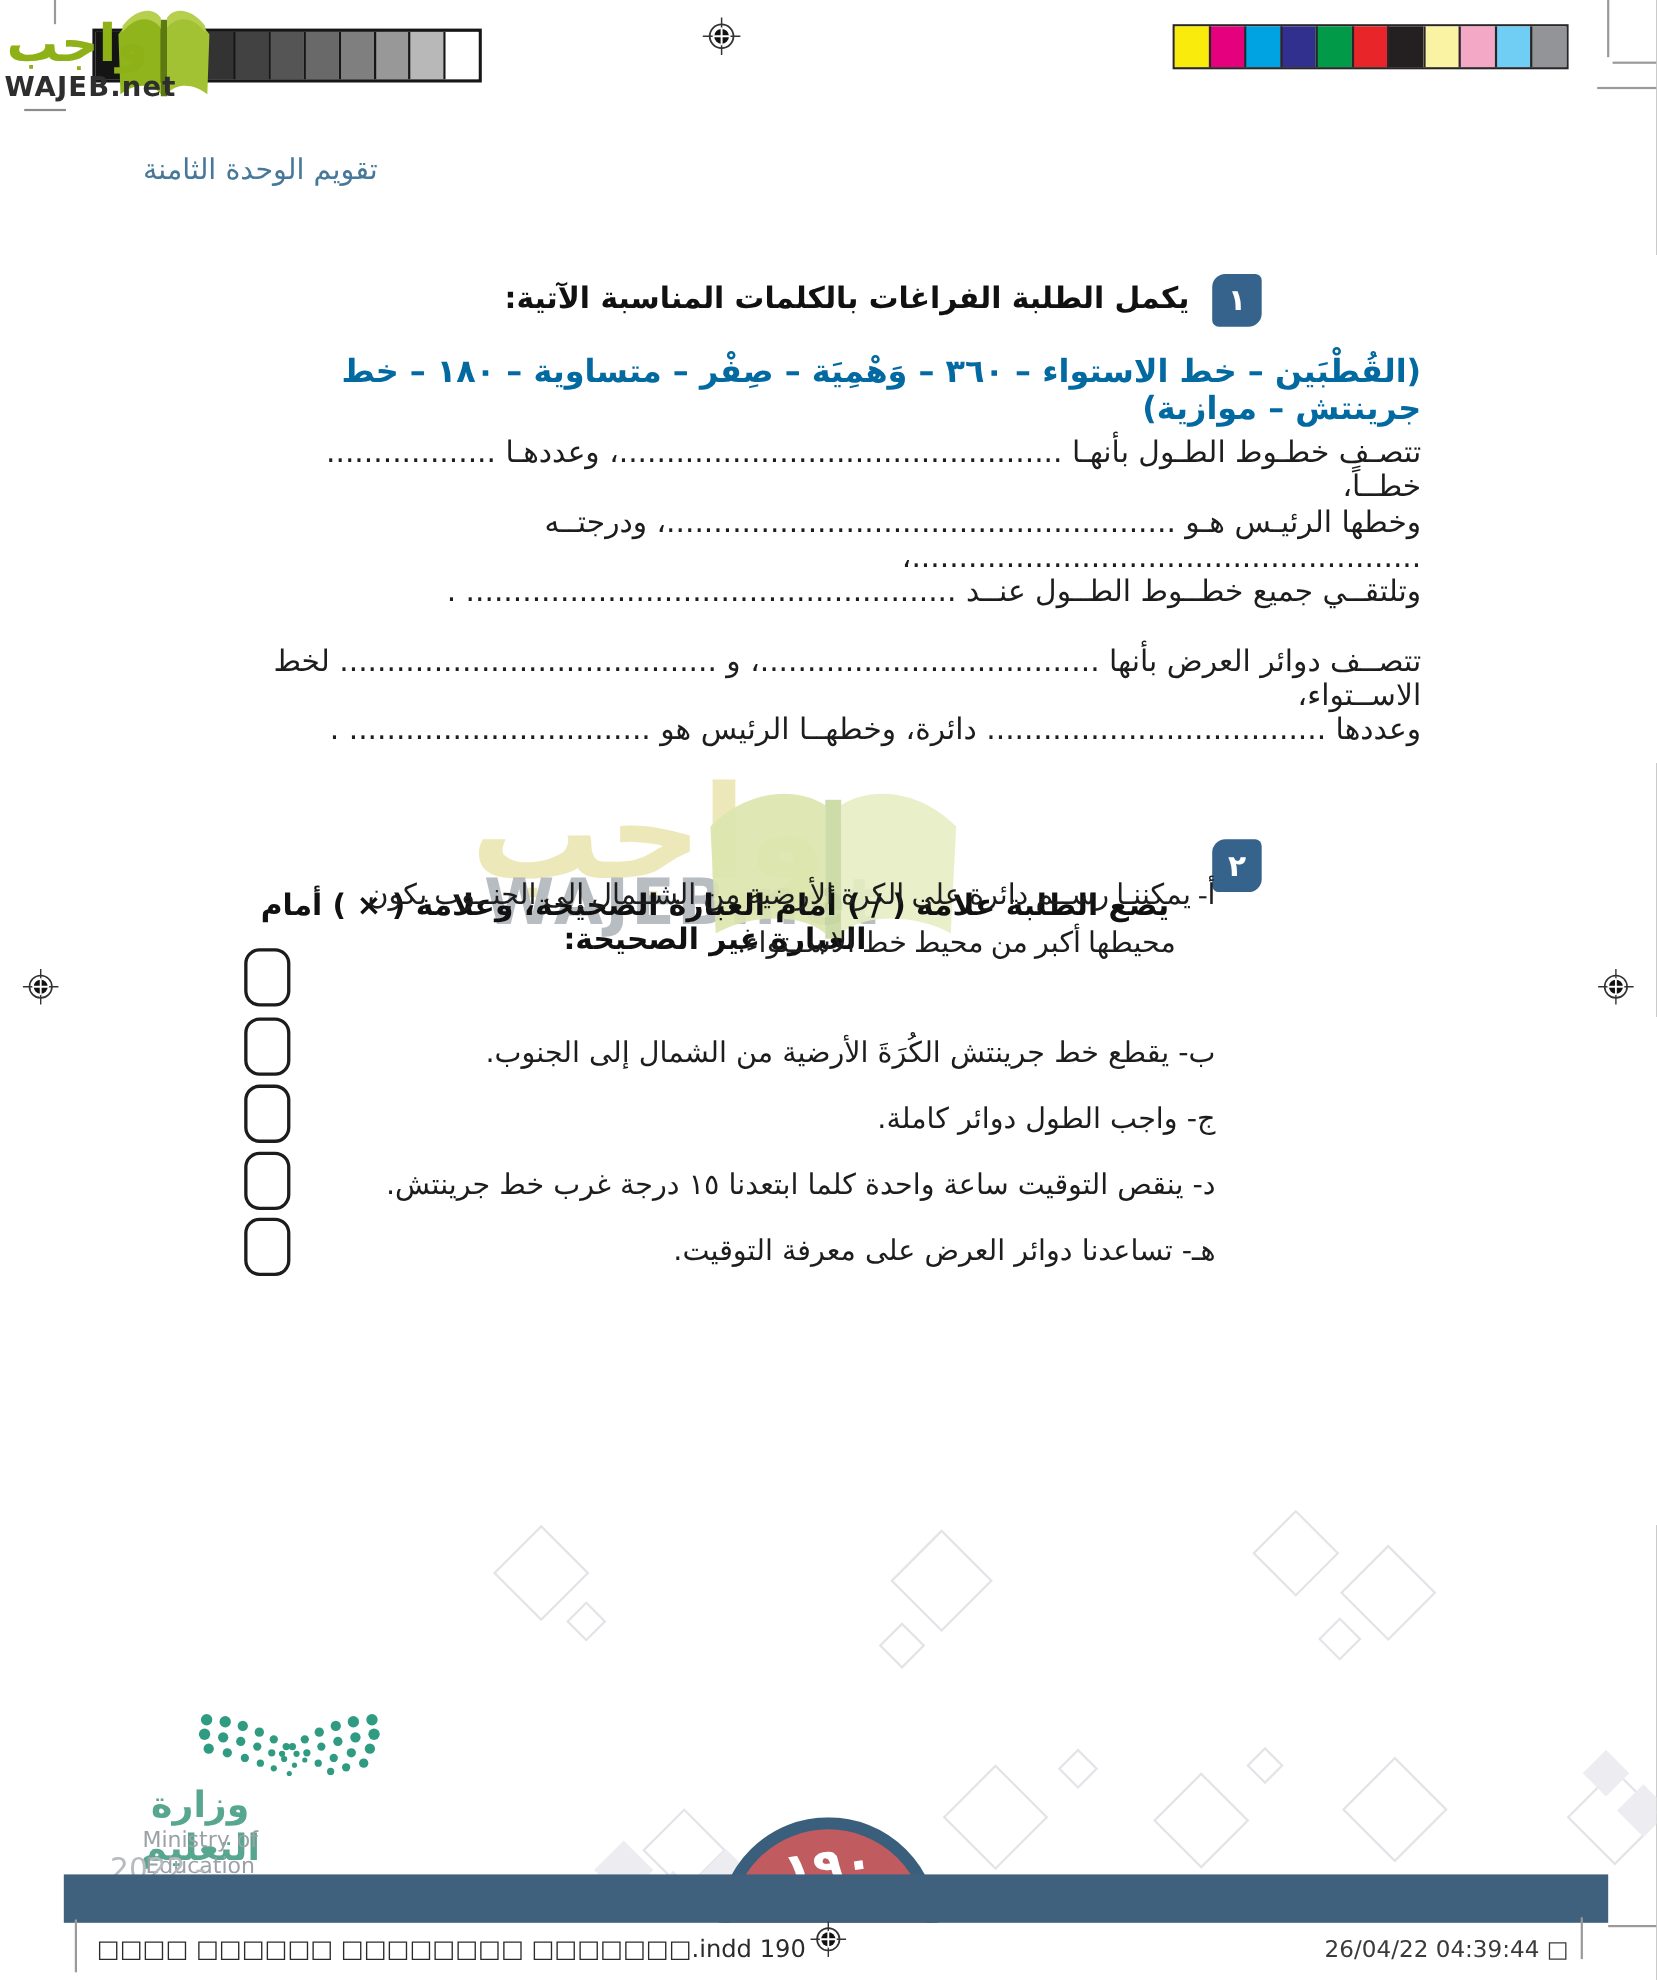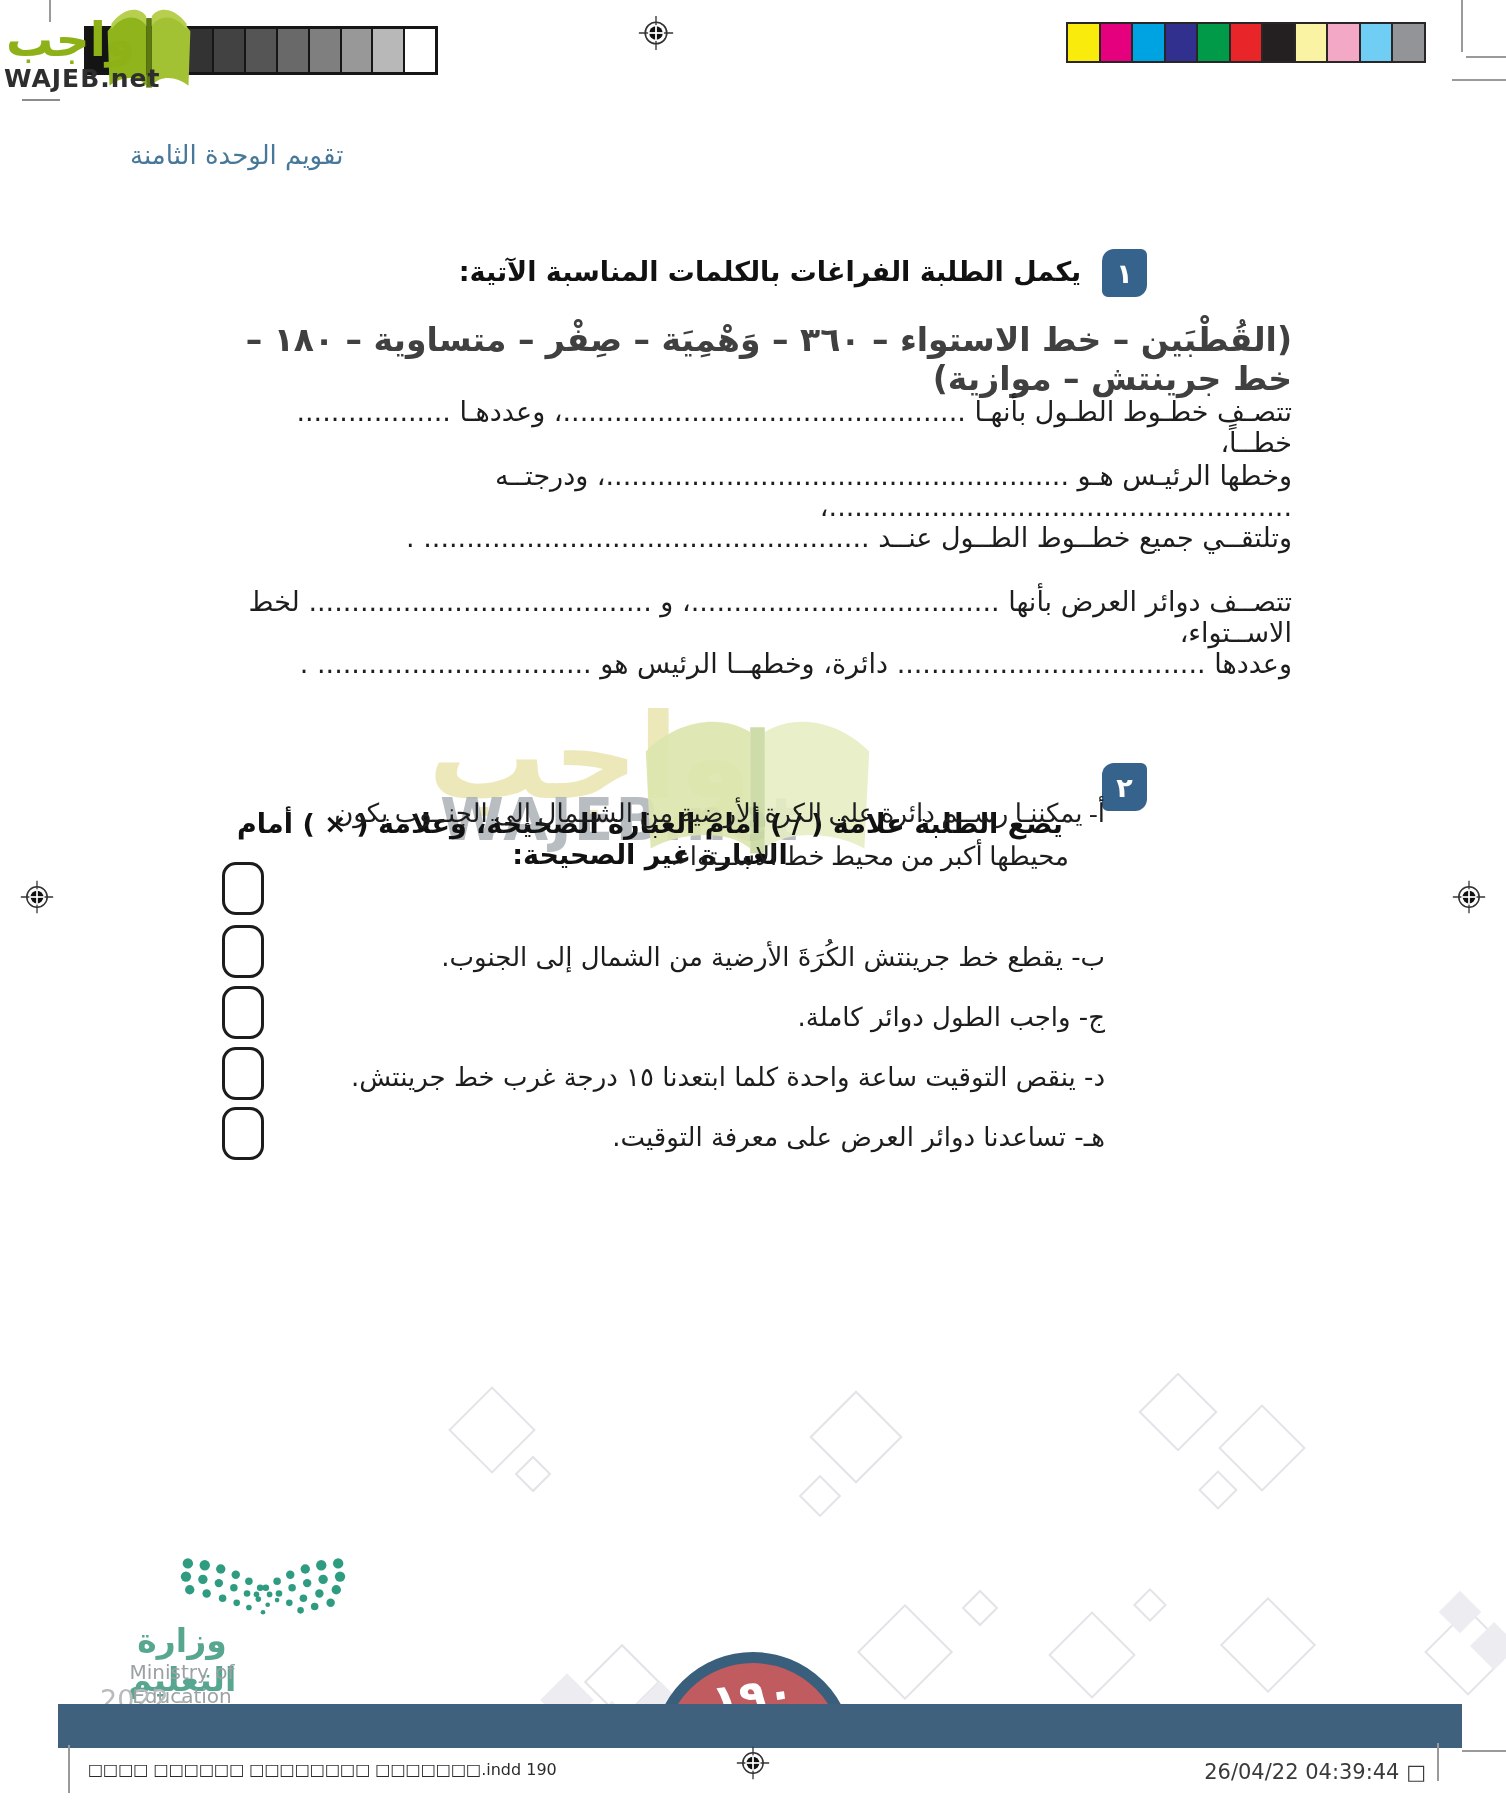--- a/index.html
+++ b/index.html
@@ -35,21 +35,21 @@
     display:flex; align-items:center; justify-content:center; }
   #q1-badge { left:1102px; top:249px; }
   #q2-badge { left:1102px; top:763px; }
 
   .q-prompt { position:absolute; z-index:2; direction:rtl; text-align:center;
     font-size:27px; font-weight:bold; color:#111; }
   #q1-prompt { right:416px; top:256px; width:640px; }
   #q2-prompt { right:416px; top:768px; width:880px;margin-top:40px; }
 
   .word-bank { position:absolute; right:214px; top:320px; width:1054px; z-index:2;
-    direction:rtl; text-align:right; font-size:33px; font-weight:bold; color:#404040; }
+    direction:rtl; text-align:right; font-size:29px; font-weight:bold; color:#0369a1; }
 
   .fill-line { position:absolute; right:214px; width:1054px; z-index:2;
     direction:rtl; text-align:right; font-size:27px; color:#1d1d1d; }
   #fl1 { top:396px; } #fl2 { top:460px; } #fl3 { top:522px; }
   #fl4 { top:586px; } #fl5 { top:648px; }
 
   .stmt { position:absolute; right:401px; width:812px; z-index:2; direction:rtl;
     text-align:right; font-size:26px; color:#1d1d1d; line-height:43px;
     padding-right:36px; text-indent:-36px; }
   #st1 { top:792px;font-family:Liberation Serif, serif; } #st2 { top:936px; } #st3 { top:996px; }
@@ -82,21 +82,21 @@
 
   .page-circle-clip { position:absolute; left:653px; top:1652px; width:200px; height:96px;
     overflow:hidden; z-index:2; }
   .page-circle { position:absolute; left:0; top:0; width:200px; height:200px;
     border-radius:50%; background:#c05b60; border:11px solid #3a5f7d; }
   .page-number { position:absolute; left:0; top:18px; width:200px; text-align:center;
     font-size:45px; font-weight:bold; color:#fff; transform:rotate(-8deg); direction:rtl; }
 
   .footer-bar { position:absolute; left:58px; top:1704px; width:1404px; height:44px;
     background:#40617e; z-index:3; }
-  .footer-left { position:absolute; left:88px; top:1760px; z-index:4; font-size:16px; color:#2b2b2b; }
+  .footer-left { position:absolute; left:88px; top:1760px; z-index:4; font-size:22px; color:#2b2b2b; }
   .footer-right { position:absolute; right:80px; top:1760px; z-index:4; font-size:21px; color:#3a3a3a; }
 </style>
 </head>
 <body>
 
 <div class="sheet">
 
   <div class="grayscale-bar">
     <div class="cell" style="background: rgb(20, 20, 20);"></div>
     <div class="cell" style="background: rgb(28, 28, 28);"></div>

